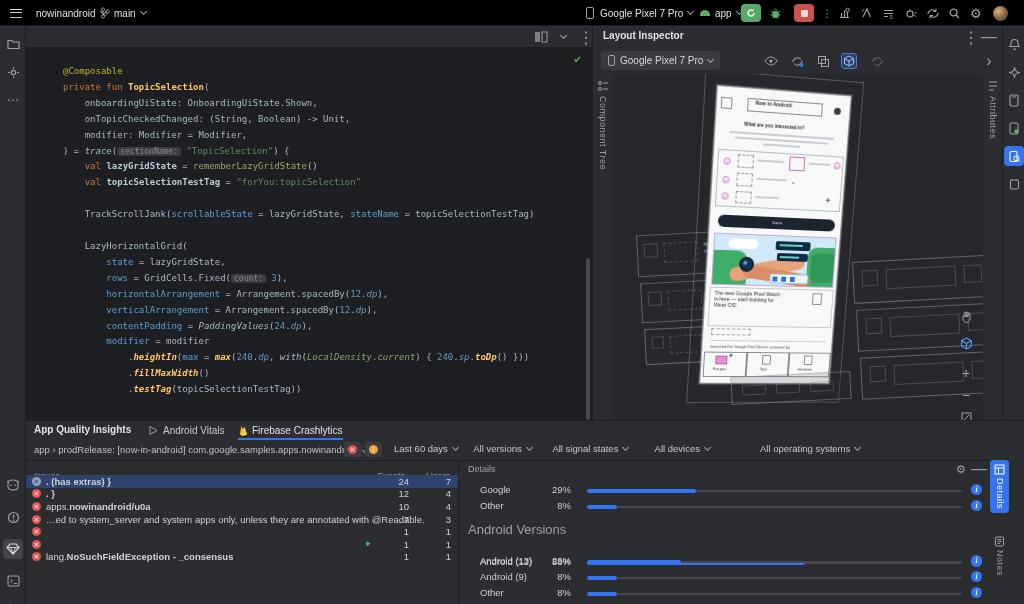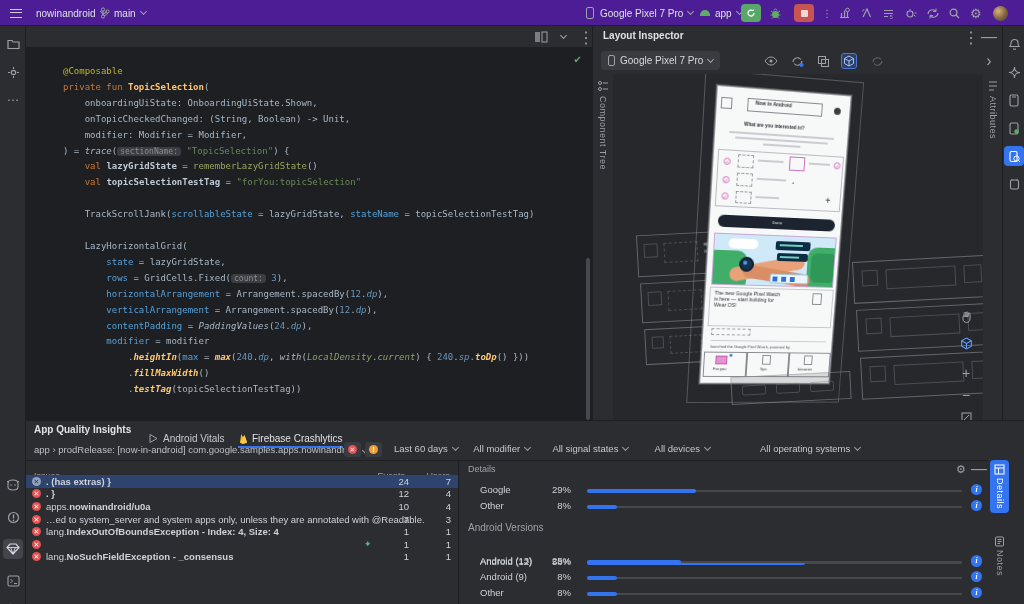--- a/index.html
+++ b/index.html
@@ -1,19 +1,19 @@
 <!DOCTYPE html>
 <html><head>
 <meta charset="utf-8">
 <style>
 *{margin:0;padding:0;box-sizing:border-box}
 html,body{width:1024px;height:604px;overflow:hidden;background:#1e1f22;font-family:"Liberation Sans",sans-serif;color:#dfe1e5}
 #app{position:relative;width:1024px;height:604px}
 
-#topbar{position:absolute;left:0;top:0;width:1024px;height:26px;background:#4c1d95;border-bottom:1px solid #1e1f22;font-size:10px}
+#topbar{position:absolute;left:0;top:0;width:1024px;height:26px;background:#000000;border-bottom:1px solid #1e1f22;font-size:10px}
 .tb-item{position:absolute;top:0;height:26px;display:flex;align-items:center;color:#dfe1e5}
 .chev{width:5px;height:5px;border-right:1px solid #9da0a8;border-bottom:1px solid #9da0a8;transform:rotate(45deg);display:inline-block;margin-left:5px;margin-top:-3px}
 .hamb{width:12px;height:9px;border-top:1.5px solid #ced0d6;border-bottom:1.5px solid #ced0d6;position:relative}
 .hamb:after{content:"";position:absolute;left:0;top:2.4px;width:12px;height:1.5px;background:#ced0d6}
 .runchip{width:20px;height:18px;border-radius:4px;display:flex;align-items:center;justify-content:center}
 .icon-g{color:#9da0a8}
 
 #leftstrip{position:absolute;left:0;top:26px;width:26px;height:578px;background:#2b2d30;border-right:1px solid #1e1f22}
 .ls-ic{position:absolute;left:3px;width:20px;height:20px;display:flex;align-items:center;justify-content:center;border-radius:4px;color:#9da0a8}
 .ls-ic.sel{background:#43454a;color:#d5d8de}
@@ -61,21 +61,21 @@
 .fctl{position:absolute;color:#a0a4ac;font-size:13px;width:18px;height:18px;display:flex;align-items:center;justify-content:center}
 
 #rightstrip{position:absolute;left:1002px;top:26px;width:22px;height:394px;background:#2b2d30;border-left:1px solid #1e1f22}
 #rightstrip2{position:absolute;left:1002px;top:420px;width:22px;height:184px;background:#2b2d30}
 .rs-ic{position:absolute;left:1px;width:20px;height:20px;display:flex;align-items:center;justify-content:center;color:#9da0a8;border-radius:4px}
 .rs-ic.sel{background:#3574f0;color:#fff}
 
 #bottom{position:absolute;left:26px;top:420px;width:998px;height:184px;background:#2b2d30;border-top:1px solid #1e1f22}
 #bp-tabs{position:absolute;left:0;top:0;width:100%;height:19px}
 #bp-title{position:absolute;left:8px;top:3px;font-size:10px;font-weight:bold;color:#dfe1e5}
-.bp-tab{position:absolute;top:8px;height:19px;display:flex;align-items:center;font-size:10px;color:#c6c9cf}
+.bp-tab{position:absolute;top:0;height:19px;display:flex;align-items:center;font-size:10px;color:#c6c9cf}
 #bp-filters{position:absolute;left:0;top:19px;width:100%;height:20px;font-size:9.5px;color:#bcc0c7}
 .fchip{position:absolute;top:2px;width:17px;height:15px;background:#393b40;border-radius:3px;display:flex;align-items:center;justify-content:center}
 .fdrop{position:absolute;top:3px;display:flex;align-items:center;color:#c6c9cf}
 
 #issues{position:absolute;left:0;top:39px;width:432px;height:145px;border-top:1px solid #1e1f22}
 #ihead{position:absolute;left:0;top:8px;width:100%;height:14px;color:#9da0a8;font-size:9px}
 .irow{position:absolute;left:0;width:432px;height:12.6px;font-size:9.5px;color:#ced2d9;display:flex;align-items:center}
 .irow.sel{background:#2e436e}
 .sev{width:9px;height:9px;border-radius:50%;background:#e35252;color:#fff;font-size:7px;line-height:9px;text-align:center;margin:0 5px 0 6px;flex:none}
 .sev.grey{background:#93a1bb;color:#2e436e}
@@ -84,21 +84,21 @@
 .sparkle{position:absolute;left:338px;color:#4db6ac;font-size:9px}
 
 #details{position:absolute;left:432px;top:39px;width:530px;height:145px;border-top:1px solid #1e1f22;border-left:1px solid #1e1f22}
 #dt-title{position:absolute;left:9px;top:3px;font-size:9px;color:#9da0a8}
 .drow{position:absolute;left:0;width:100%;height:16px}
 .dlabel{position:absolute;left:21px;top:2px;font-size:9.5px;color:#ced2d9}
 .dpct{position:absolute;left:80px;top:2px;width:32px;font-size:9.5px;color:#ced2d9;text-align:right}
 .dtrack{position:absolute;left:128px;top:8px;width:375px;height:2px;background:#46484d;border-radius:2px}
 .dfill{position:absolute;left:128px;top:7px;height:4px;background:#3574f0;border-radius:2px}
 .dinfo{position:absolute;left:512px;top:2px;width:11px;height:11px;border-radius:50%;background:#3574f0;color:#fff;font-size:7.5px;text-align:center;line-height:11px;font-style:italic;font-weight:bold;font-family:"Liberation Serif",serif}
-.dsect{position:absolute;left:9px;font-size:10px;color:#9da0a8}
+.dsect{position:absolute;left:9px;font-size:13px;color:#9da0a8}
 
 #sidetabs{position:absolute;left:962px;top:39px;width:36px;height:145px}
 .stab{position:absolute;left:2px;width:19px;border-radius:4px;display:flex;flex-direction:column;align-items:center;padding:4px 0;color:#9da0a8;font-size:9px}
 .stab.sel{background:#3574f0;color:#fff}
 .stab .vlabel{color:inherit}
 svg{display:block}
 </style>
 </head>
 <body>
 
@@ -528,21 +528,21 @@
         </div>
       <div class="fchip" style="left:339px">
           <span style="width:9px;height:9px;border-radius:50%;background:#e8a33d;color:#fff;font-size:7px;line-height:9px;text-align:center;font-weight:bold">!</span>
         </div>
       <div id="fdrops">
           <div class="fdrop" style="left: 368px;">
             <span>Last 60 days</span>
             <span class="chev"></span>
           </div>
           <div class="fdrop" style="left: 447.2px;">
-            <span>All modifier</span>
+            <span>All versions</span>
             <span class="chev"></span>
           </div>
           <div class="fdrop" style="left: 526.4px;">
             <span>All signal states</span>
             <span class="chev"></span>
           </div>
           <div class="fdrop" style="left: 628.6px;">
             <span>All devices</span>
             <span class="chev"></span>
           </div>
@@ -578,21 +578,20 @@
             <span class="us">4</span>
           </div>
           <div class="irow" style="top: 37.8px;">
             <span class="sev">✕</span>
             <span style="white-space: nowrap; overflow: hidden;"><span>…ed to system_server and system apps only, unless they are annotated with @Readable.</span><span style="font-weight: bold;"></span></span>
             <span class="ev">7</span>
             <span class="us">3</span>
           </div>
           <div class="irow" style="top: 50.4px;">
             <span class="sev">✕</span>
-            <span style="white-space: nowrap; overflow: hidden;"><span>lang.</span><span style="font-weight: bold;">IndexOutOfBoundsException - Index: 4, Size: 4</span></span>
             <span class="ev">1</span>
             <span class="us">1</span>
           </div>
           <div class="irow" style="top: 63px;">
             <span class="sev">✕</span>
             <span class="sparkle">✦</span>
             <span class="ev">1</span>
             <span class="us">1</span>
           </div>
           <div class="irow" style="top: 75.6px;">

